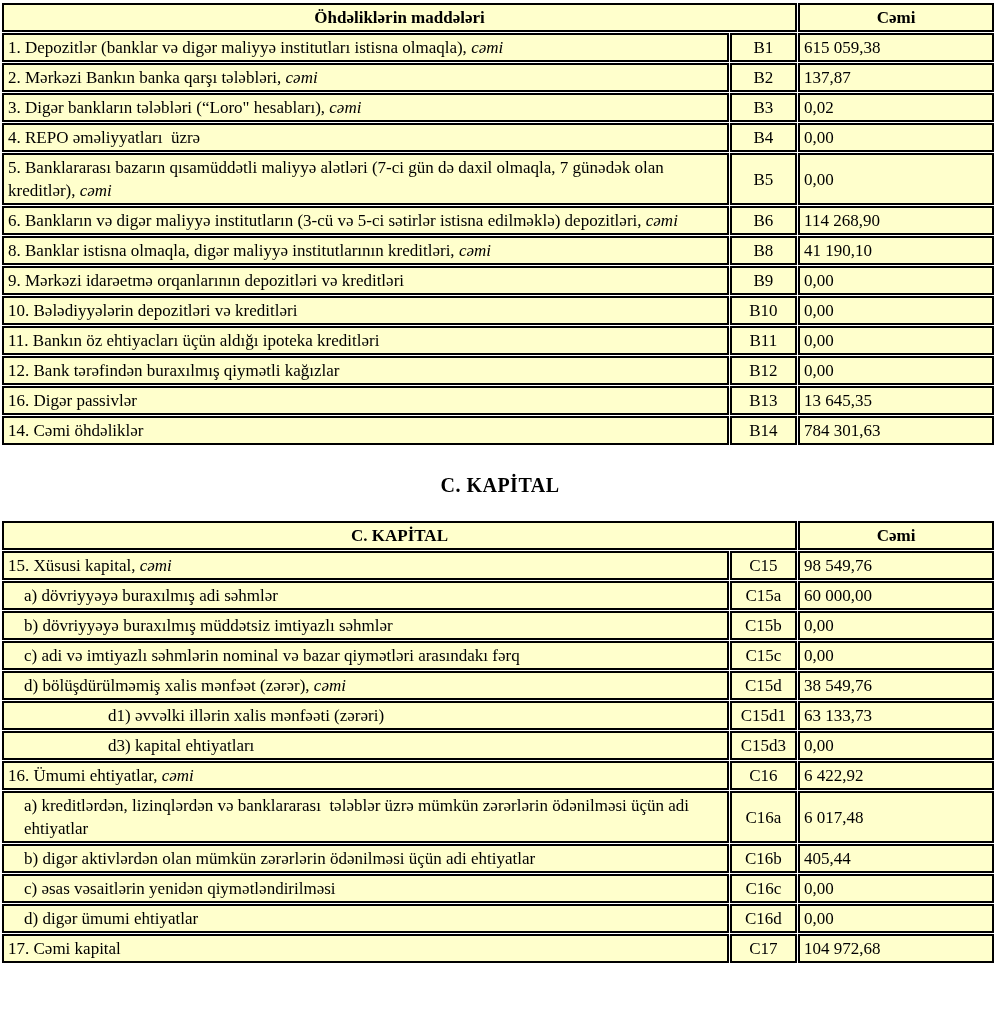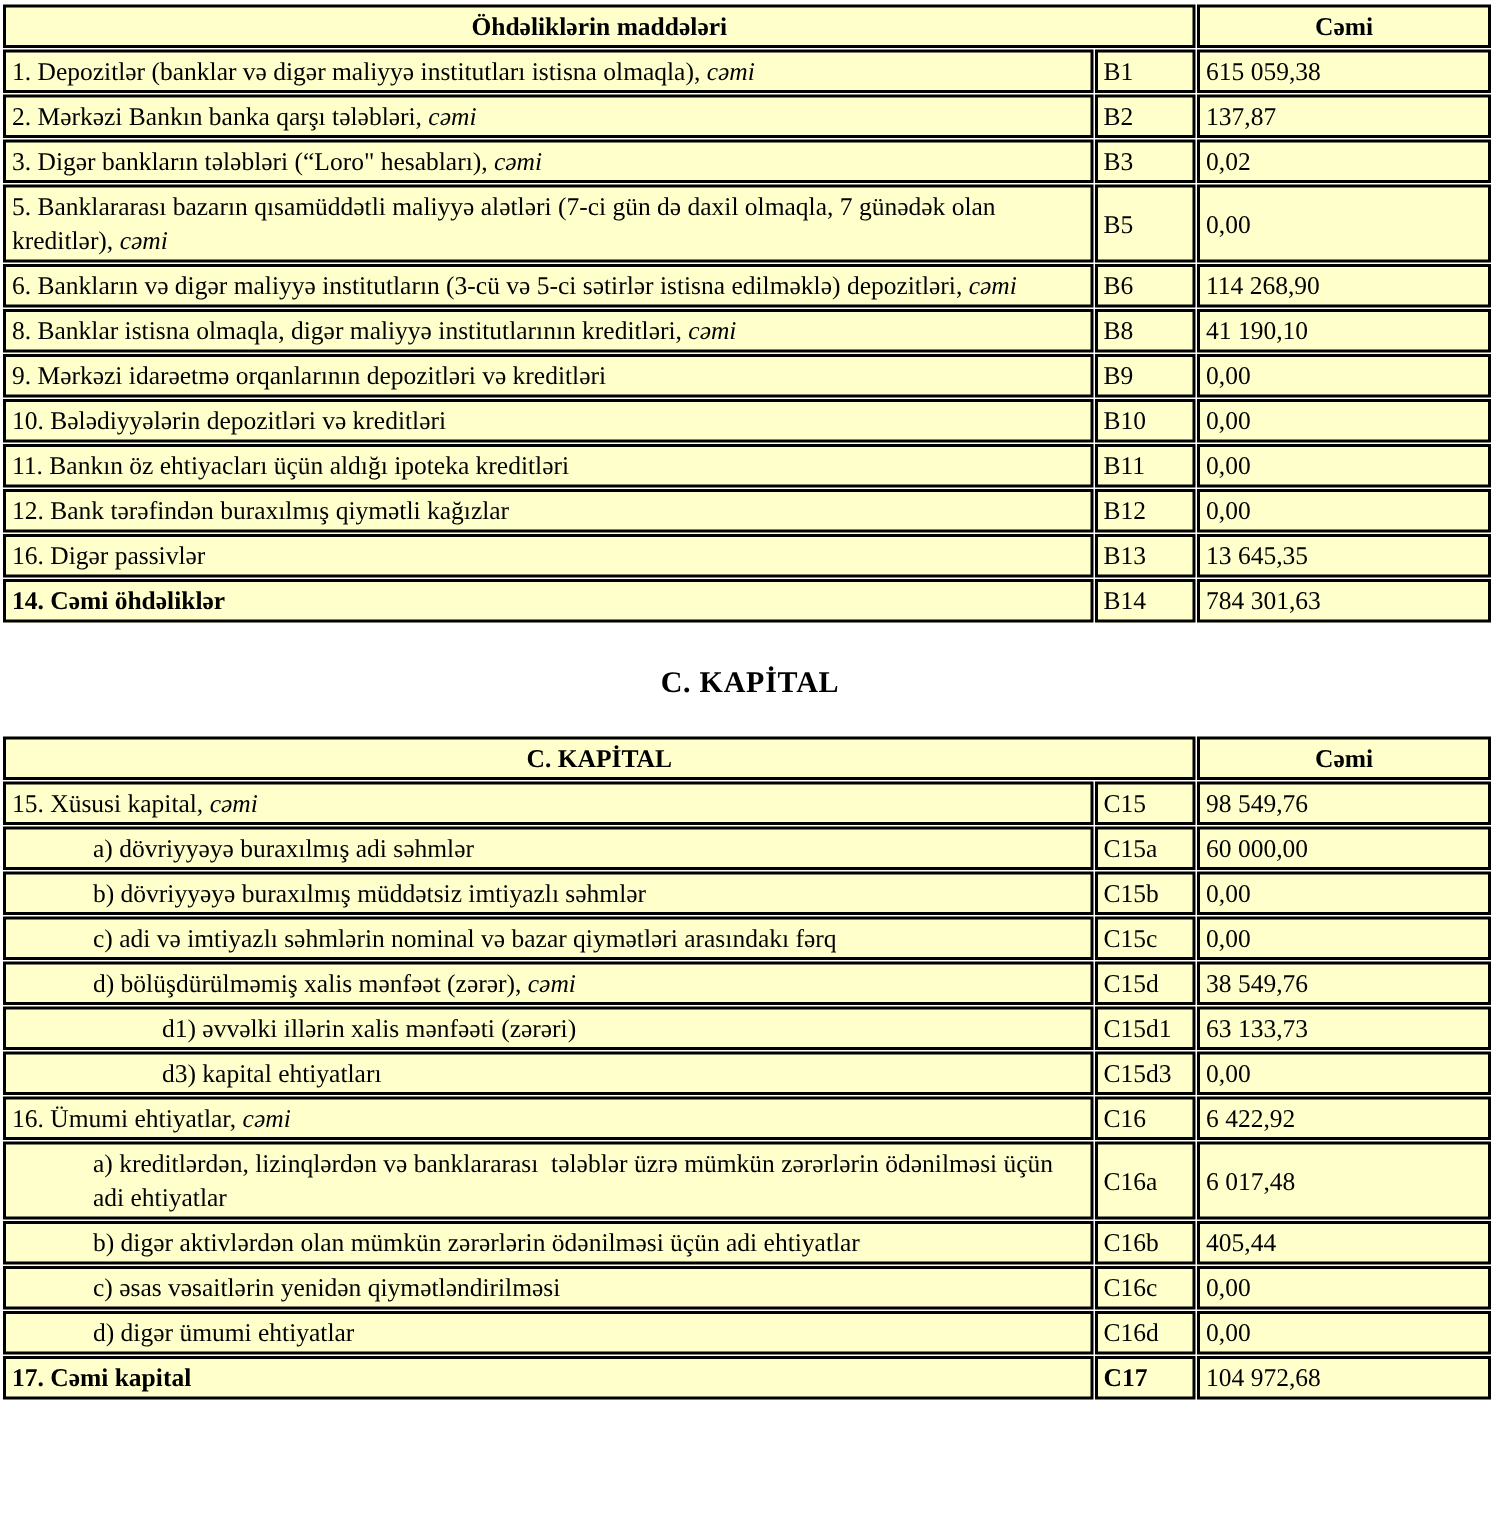--- a/index.html
+++ b/index.html
@@ -38,32 +38,32 @@
     font-weight: bold;
     text-align: center;
     height: 22px;
   }
   td.label {
     text-align: left;
     padding-left: 8px;
     height: 23px;
     white-space: pre-wrap;
   }
-  td.label.indent1 { padding-left: 58px; }
+  td.label.indent1 { padding-left: 20px; }
   td.label.indent2 { padding-left: 104px; }
   td.code {
-    text-align: left;
+    text-align: center;
     height: 23px;
   }
   td.value {
     text-align: left;
     padding-right: 5px;
     height: 23px;
   }
-  .b { font-weight: bold; }
+  .b { font-weight: normal; }
   .it { font-style: italic; }
   h2.section-heading {
     text-align: center;
     font-size: 20px;
     line-height: 28px;
     font-weight: bold;
     margin: 25px 0 21px 0;
     letter-spacing: 0.5px;
   }
 </style>
@@ -94,20 +94,25 @@
           <td class="label"><span>2. Mərkəzi Bankın banka qarşı tələbləri, </span><span class="it">cəmi</span></td>
           <td class="code">B2</td>
           <td class="value">137,87</td>
         </tr>
         <tr>
           <td class="label"><span>3. Digər bankların tələbləri (“Loro" hesabları), </span><span class="it">cəmi</span></td>
           <td class="code">B3</td>
           <td class="value">0,02</td>
         </tr>
         <tr>
+          <td class="label"><span>4. REPO əməliyyatları  üzrə</span></td>
+          <td class="code">B4</td>
+          <td class="value">0,00</td>
+        </tr>
+        <tr>
           <td class="label"><span>5. Banklararası bazarın qısamüddətli maliyyə alətləri (7-ci gün də daxil olmaqla, 7 günədək olan kreditlər), </span><span class="it">cəmi</span></td>
           <td class="code">B5</td>
           <td class="value">0,00</td>
         </tr>
         <tr>
           <td class="label"><span>6. Bankların və digər maliyyə institutların (3-cü və 5-ci sətirlər istisna edilməklə) depozitləri, </span><span class="it">cəmi</span></td>
           <td class="code">B6</td>
           <td class="value">114 268,90</td>
         </tr>
         <tr>

